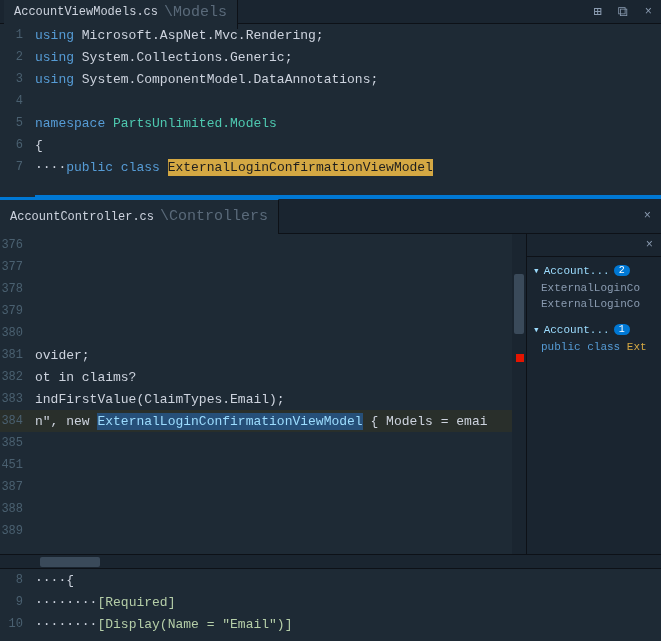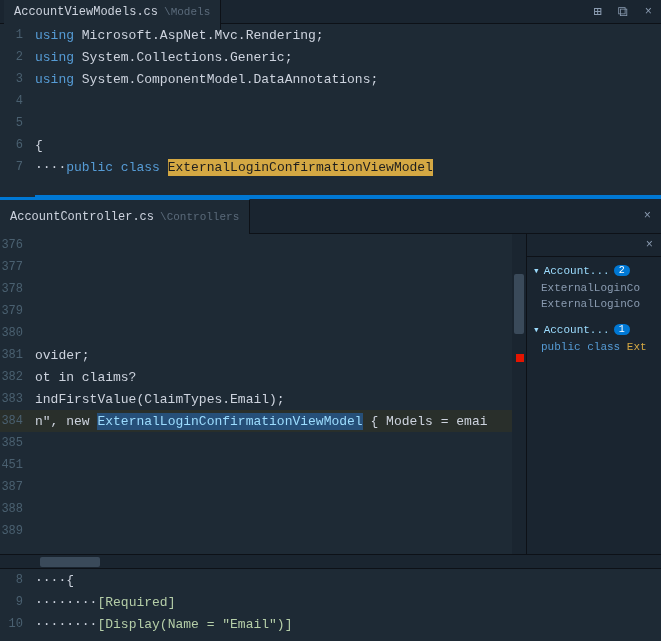--- a/index.html
+++ b/index.html
@@ -34,21 +34,21 @@
       gap: 6px;
       white-space: nowrap;
     }
     .tab.active {
       background: #1e2a35;
       color: #cdd3de;
       border-top: 1px solid #0078d4;
     }
     .tab-breadcrumb {
       color: #5a6a7a;
-      font-size: 11px;
+      font-size: 15px;
     }
     .tab-actions {
       margin-left: auto;
       display: flex;
       gap: 8px;
       align-items: center;
     }
     .tab-action-btn {
       color: #8a9bb0;
       cursor: pointer;
@@ -239,20 +239,21 @@
       <span class="code-content"><span class="kw">using</span><span class="plain"> System.ComponentModel.DataAnnotations;</span></span>
     </div>
 
     <div class="code-line">
       <span class="line-num">4</span>
       <span class="code-content"></span>
     </div>
 
     <div class="code-line">
       <span class="line-num">5</span>
+      <span class="code-content"><span class="kw">namespace</span><span class="plain"> </span><span class="ns">PartsUnlimited.Models</span></span>
     </div>
 
     <div class="code-line">
       <span class="line-num">6</span>
       <span class="code-content"><span class="plain">{</span></span>
     </div>
 
     <div class="code-line">
       <span class="line-num">7</span>
       <span class="code-content"><span class="plain">····</span><span class="kw">public</span><span class="plain"> </span><span class="kw">class</span><span class="plain"> </span><span class="highlight-class">ExternalLoginConfirmationViewModel</span></span>

